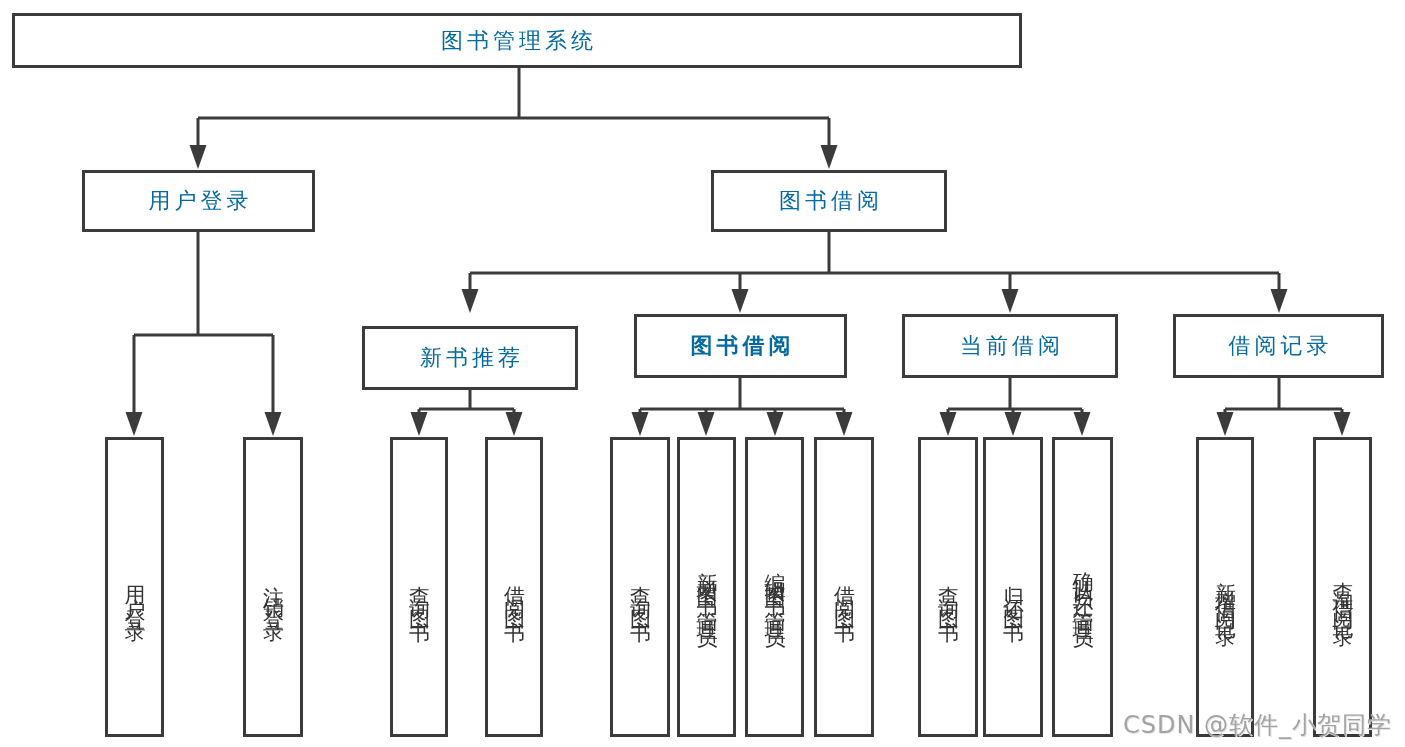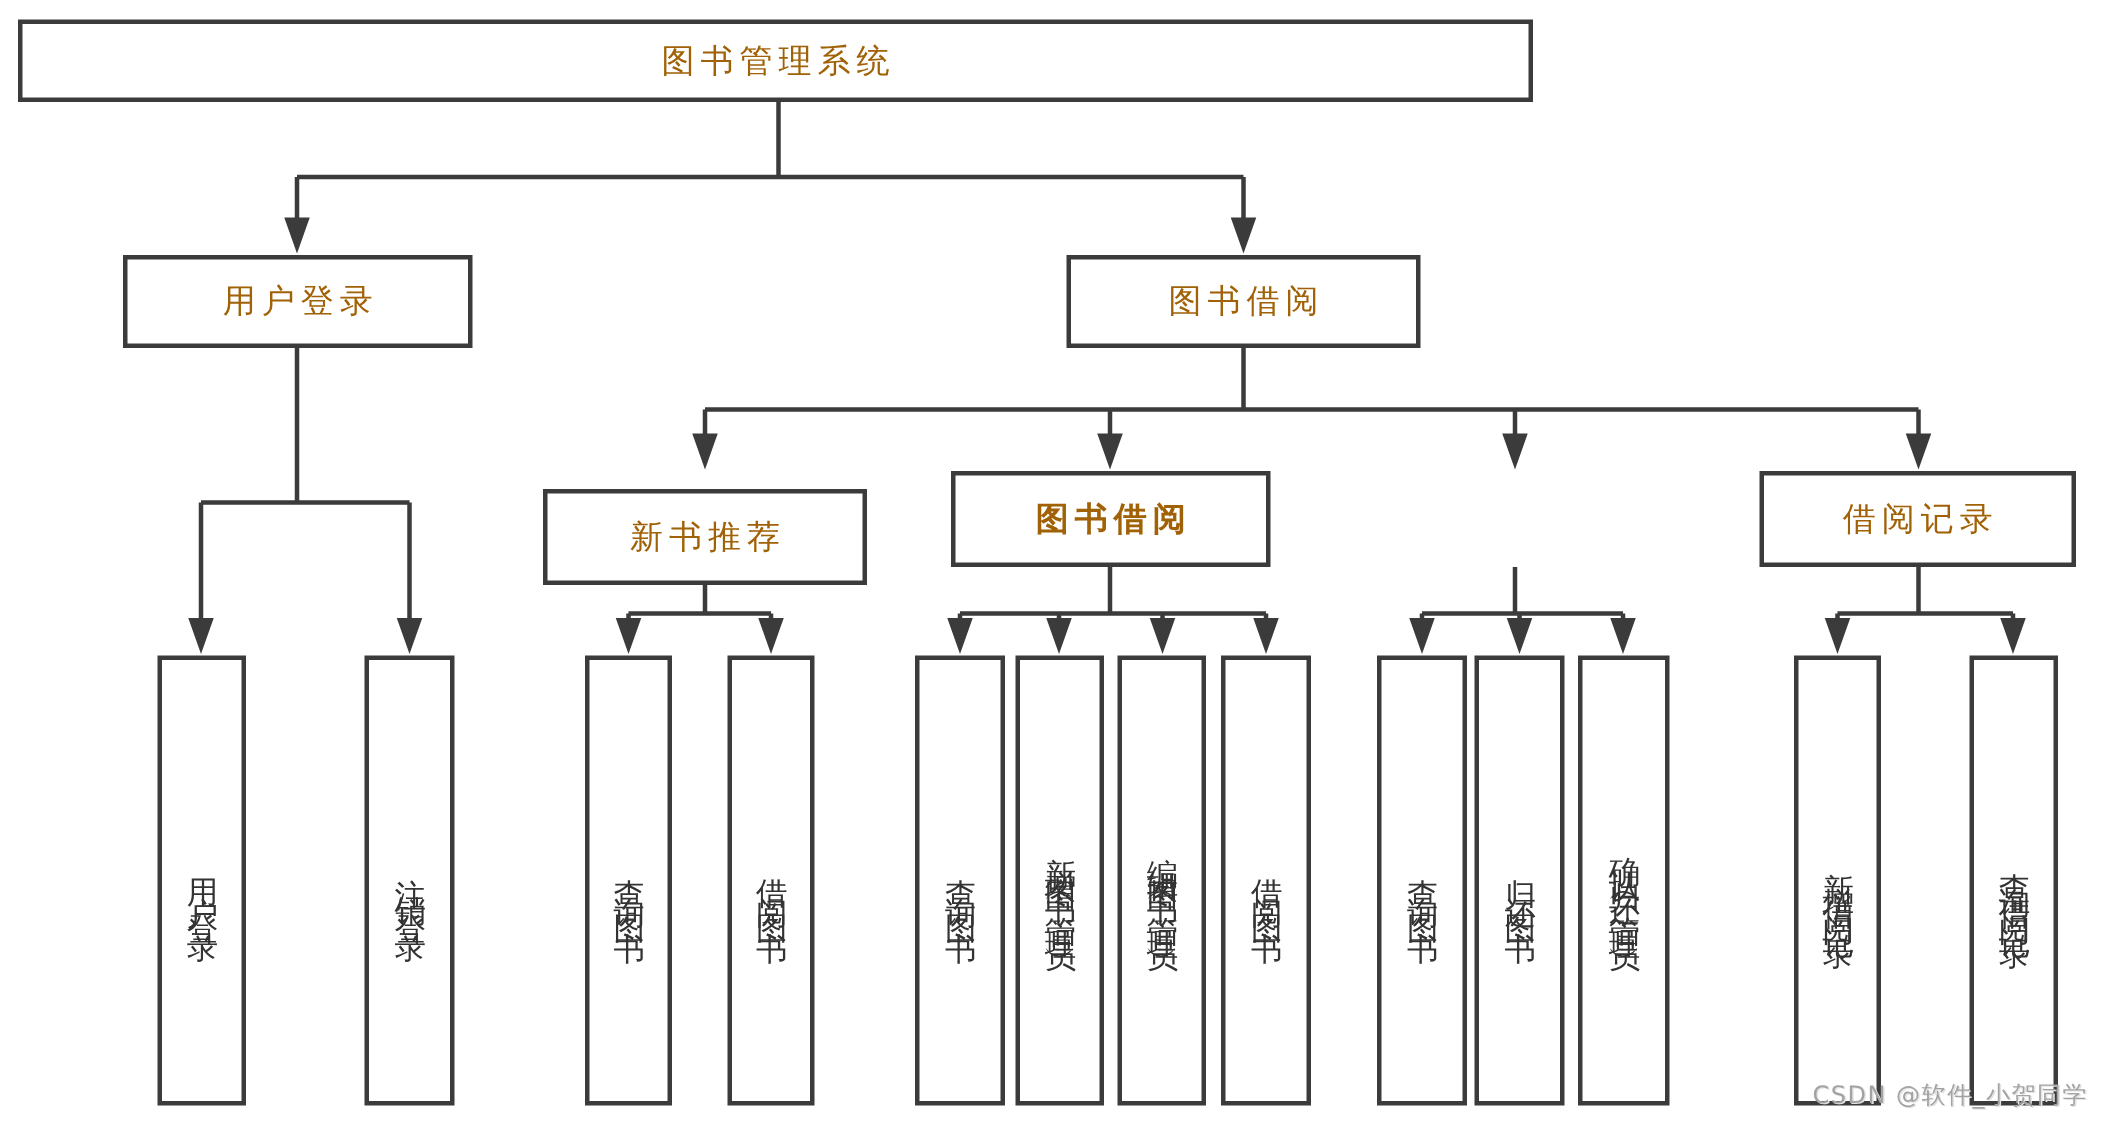--- a/index.html
+++ b/index.html
@@ -20,39 +20,39 @@
     display: flex;
     align-items: center;
     justify-content: center;
     color: #333333;
   }
   .h-label {
     font-size: 22px;
     letter-spacing: 4px;
     text-indent: 4px;
     white-space: nowrap;
-    color: #a16207;
+    color: #0369a1;
   }
   .root-label { letter-spacing: 4px; text-indent: 4px; }
   .v-label {
     writing-mode: vertical-rl;
     text-orientation: mixed;
     font-size: 21px;
     line-height: 1;
     color: #333333;
     white-space: nowrap;
   }
   .sp4  { letter-spacing: 12px; margin-bottom: -12px; }
   .sp6  { letter-spacing: 9px;  margin-bottom: -9px; }
   .sp10 { letter-spacing: 8px;  margin-bottom: -8px; }
   #watermark {
     position: absolute;
     right: 13px;
     bottom: 6px;
-    font-size: 16px;
+    font-size: 24px;
     letter-spacing: 1px;
     color: #a3a3a3;
     text-shadow: 1px 1px 0 #e3e3e3;
     white-space: nowrap;
   }
   
   .n-root  { left: 12px;   top: 13px;  width: 1010px; height: 55px; }
   .n-login { left: 82px;   top: 170px; width: 233px;  height: 62px; }
   .n-mgmt  { left: 711px;  top: 170px; width: 236px;  height: 62px; }
   .n-l3-0  { left: 362px;  top: 314px; width: 216px;  height: 64px; margin-top: 12px; }
@@ -136,20 +136,23 @@
   <div class="box n-mgmt">
     <span class="h-label">图书借阅</span>
   </div>
 
   <div class="box n-l3-0">
     <span class="h-label">新书推荐</span>
   </div>
   <div class="box n-l3-1">
     <span class="h-label">图书借阅</span>
   </div>
+  <div class="box n-l3-2">
+    <span class="h-label">当前借阅</span>
+  </div>
   <div class="box n-l3-3">
     <span class="h-label">借阅记录</span>
   </div>
 
   <div class="box leaf lf-0">
     <span class="v-label sp4">用户登录</span>
   </div>
   <div class="box leaf lf-1">
     <span class="v-label sp4">注销登录</span>
   </div>

